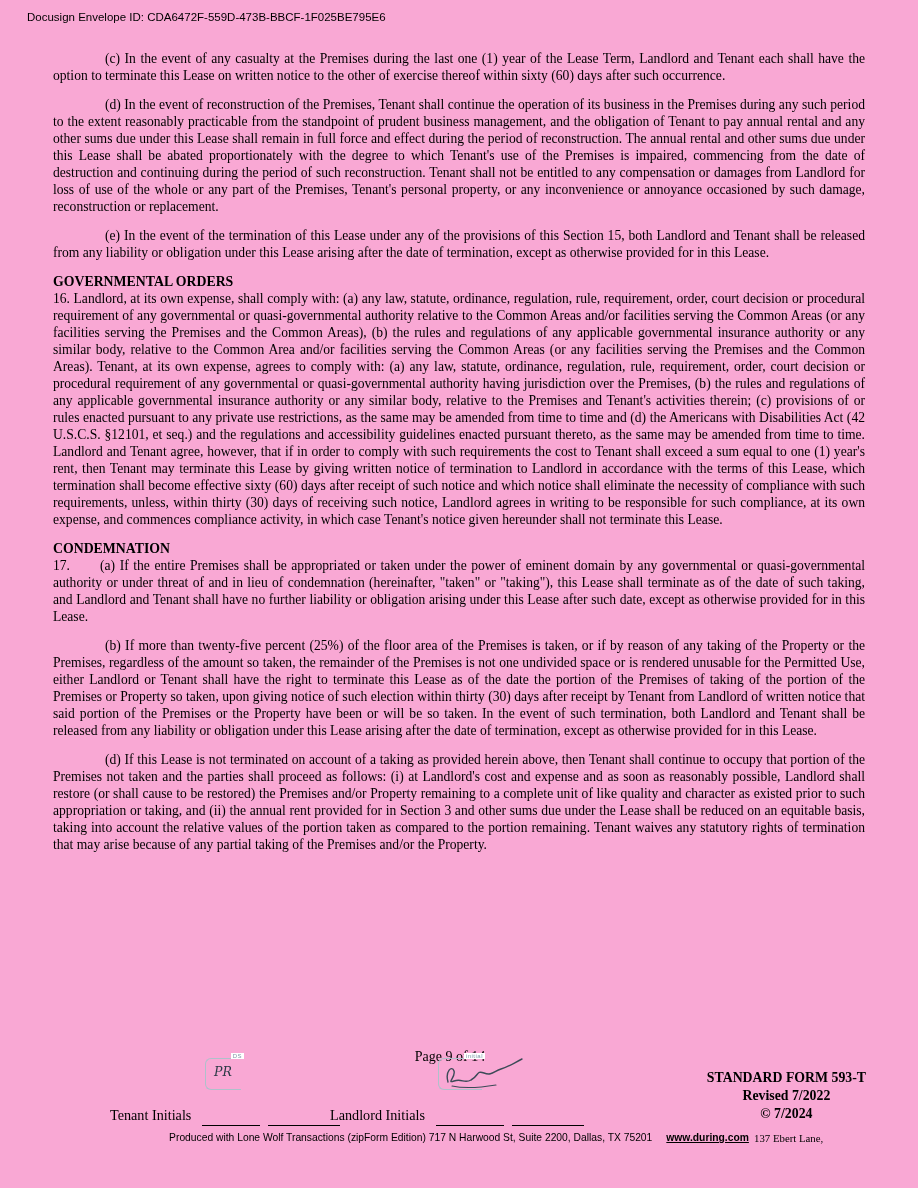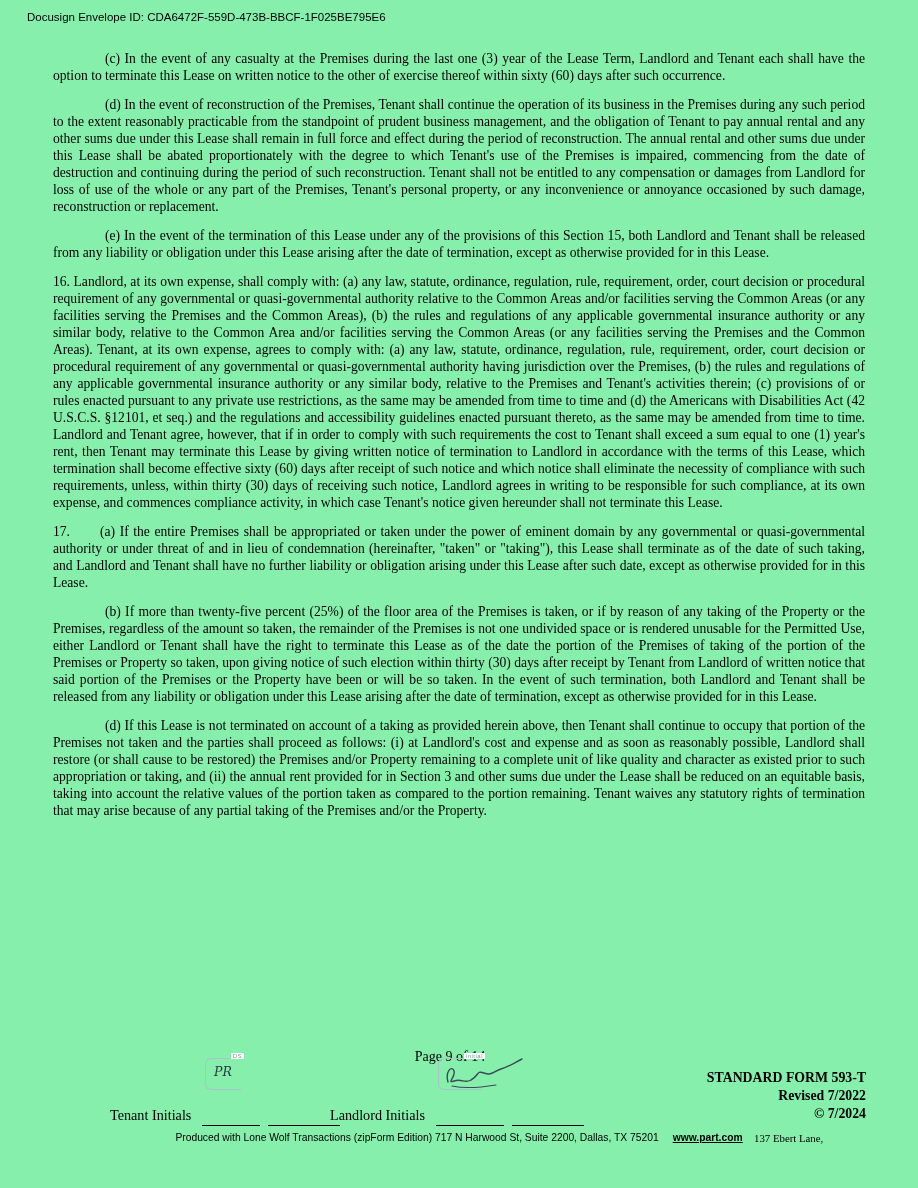--- a/index.html
+++ b/index.html
@@ -1,37 +1,37 @@
 <!DOCTYPE html>
 <html><head>
 <meta charset="utf-8">
 <style>
   html,body { margin:0; padding:0; background:#888; }
   .page {
     position:relative; width:918px; height:1188px; margin:0 auto;
-    background:#86efac; overflow:hidden;
+    background:#f9a8d4; overflow:hidden;
     font-family:"Liberation Serif", serif; color:#000;
   }
   .ds-header {
     position:absolute; top:11px; left:27px;
     font-family:"Liberation Sans", sans-serif; font-size:11.5px; color:#000;
   }
   .doc-body {
     position:absolute; top:50px; left:53px; width:812px;
     font-size:13.6px; line-height:17px; text-align:justify;
   }
   .para { margin:0 0 12px 0; }
   .para.indent { text-indent:52px; }
   .heading { margin:3px 0 0 0; font-size:13.8px; font-weight:bold; text-align:left; }
   .tab17 { display:inline-block; width:30px; }
 
   
   .page-num { position:absolute; top:1049px; left:0; right:18px; text-align:center; font-size:14px; }
   .form-block {
-    position:absolute; top:1069px; right:52px; text-align:right;
+    position:absolute; top:1069px; right:52px; text-align:center;
     font-weight:bold; font-size:13.8px; line-height:18px;
   }
   .init-label { position:absolute; top:1107px; font-size:14.2px; }
   .init-label.tenant { left:110px; }
   .init-label.landlord { left:330px; }
   .sig-line { position:absolute; top:1125px; height:1.3px; background:#000; }
   .line-a { left:202px; width:58px; }
   .line-b { left:268px; width:72px; }
   .line-c { left:436px; width:68px; }
   .line-d { left:512px; width:72px; }
@@ -66,26 +66,28 @@
   }
 </style>
 </head>
 <body>
 
 <div class="page">
 
   <div class="ds-header">Docusign Envelope ID: CDA6472F-559D-473B-BBCF-1F025BE795E6</div>
 
   <div class="doc-body">
-    <p class="para indent">(c) In the event of any casualty at the Premises during the last one (3) year of the Lease Term, Landlord and Tenant each shall have the option to terminate this Lease on written notice to the other of exercise thereof within sixty (60) days after such occurrence.</p>
+    <p class="para indent">(c) In the event of any casualty at the Premises during the last one (1) year of the Lease Term, Landlord and Tenant each shall have the option to terminate this Lease on written notice to the other of exercise thereof within sixty (60) days after such occurrence.</p>
     <p class="para indent">(d) In the event of reconstruction of the Premises, Tenant shall continue the operation of its business in the Premises during any such period to the extent reasonably practicable from the standpoint of prudent business management, and the obligation of Tenant to pay annual rental and any other sums due under this Lease shall remain in full force and effect during the period of reconstruction. The annual rental and other sums due under this Lease shall be abated proportionately with the degree to which Tenant's use of the Premises is impaired, commencing from the date of destruction and continuing during the period of such reconstruction. Tenant shall not be entitled to any compensation or damages from Landlord for loss of use of the whole or any part of the Premises, Tenant's personal property, or any inconvenience or annoyance occasioned by such damage, reconstruction or replacement.</p>
     <p class="para indent">(e) In the event of the termination of this Lease under any of the provisions of this Section 15, both Landlord and Tenant shall be released from any liability or obligation under this Lease arising after the date of termination, except as otherwise provided for in this Lease.</p>
 
+    <h3 class="heading">GOVERNMENTAL ORDERS</h3>
     <p class="para">16. Landlord, at its own expense, shall comply with: (a) any law, statute, ordinance, regulation, rule, requirement, order, court decision or procedural requirement of any governmental or quasi-governmental authority relative to the Common Areas and/or facilities serving the Common Areas (or any facilities serving the Premises and the Common Areas), (b) the rules and regulations of any applicable governmental insurance authority or any similar body, relative to the Common Area and/or facilities serving the Common Areas (or any facilities serving the Premises and the Common Areas). Tenant, at its own expense, agrees to comply with: (a) any law, statute, ordinance, regulation, rule, requirement, order, court decision or procedural requirement of any governmental or quasi-governmental authority having jurisdiction over the Premises, (b) the rules and regulations of any applicable governmental insurance authority or any similar body, relative to the Premises and Tenant's activities therein; (c) provisions of or rules enacted pursuant to any private use restrictions, as the same may be amended from time to time and (d) the Americans with Disabilities Act (42 U.S.C.S. §12101, et seq.) and the regulations and accessibility guidelines enacted pursuant thereto, as the same may be amended from time to time. Landlord and Tenant agree, however, that if in order to comply with such requirements the cost to Tenant shall exceed a sum equal to one (1) year's rent, then Tenant may terminate this Lease by giving written notice of termination to Landlord in accordance with the terms of this Lease, which termination shall become effective sixty (60) days after receipt of such notice and which notice shall eliminate the necessity of compliance with such requirements, unless, within thirty (30) days of receiving such notice, Landlord agrees in writing to be responsible for such compliance, at its own expense, and commences compliance activity, in which case Tenant's notice given hereunder shall not terminate this Lease.</p>
 
+    <h3 class="heading">CONDEMNATION</h3>
     <p class="para"><span>17.</span><span class="tab17"></span><span>(a) If the entire Premises shall be appropriated or taken under the power of eminent domain by any governmental or quasi-governmental authority or under threat of and in lieu of condemnation (hereinafter, "taken" or "taking"), this Lease shall terminate as of the date of such taking, and Landlord and Tenant shall have no further liability or obligation arising under this Lease after such date, except as otherwise provided for in this Lease.</span></p>
 
     <p class="para indent">(b) If more than twenty-five percent (25%) of the floor area of the Premises is taken, or if by reason of any taking of the Property or the Premises, regardless of the amount so taken, the remainder of the Premises is not one undivided space or is rendered unusable for the Permitted Use, either Landlord or Tenant shall have the right to terminate this Lease as of the date the portion of the Premises of taking of the portion of the Premises or Property so taken, upon giving notice of such election within thirty (30) days after receipt by Tenant from Landlord of written notice that said portion of the Premises or the Property have been or will be so taken. In the event of such termination, both Landlord and Tenant shall be released from any liability or obligation under this Lease arising after the date of termination, except as otherwise provided for in this Lease.</p>
     <p class="para indent">(d) If this Lease is not terminated on account of a taking as provided herein above, then Tenant shall continue to occupy that portion of the Premises not taken and the parties shall proceed as follows: (i) at Landlord's cost and expense and as soon as reasonably possible, Landlord shall restore (or shall cause to be restored) the Premises and/or Property remaining to a complete unit of like quality and character as existed prior to such appropriation or taking, and (ii) the annual rent provided for in Section 3 and other sums due under the Lease shall be reduced on an equitable basis, taking into account the relative values of the portion taken as compared to the portion remaining. Tenant waives any statutory rights of termination that may arise because of any partial taking of the Premises and/or the Property.</p>
   </div>
 
   <div class="page-num">Page 9 of 14</div>
 
   <div class="form-block">
     <div>STANDARD FORM 593-T</div>
@@ -110,17 +112,17 @@
   <div class="stamp landlord">
     <div class="stamp-box"></div>
     <div class="stamp-provider">initial</div>
     <svg class="stamp-sig-svg" width="90" height="36" viewBox="0 0 90 36">
       <path d="M10,26 C7,15 14,9 16,15 C18,21 8,28 16,25 C24,22 26,28 33,24
                C41,20 38,14 46,17 C54,20 56,15 63,13 C70,11 76,7 84,3" fill="none" stroke="#3b4a57" stroke-width="1.4" stroke-linecap="round"></path>
       <path d="M14,30 C28,33 46,31 58,29" fill="none" stroke="#3b4a57" stroke-width="1.1" stroke-linecap="round"></path>
     </svg>
   </div>
 
-  <div class="produced-line"><span>Produced with Lone Wolf Transactions (zipForm Edition) 717 N Harwood St, Suite 2200, Dallas, TX  75201</span><span class="site">www.part.com</span></div>
+  <div class="produced-line"><span>Produced with Lone Wolf Transactions (zipForm Edition) 717 N Harwood St, Suite 2200, Dallas, TX  75201</span><span class="site">www.during.com</span></div>
 
   <div class="property-ref">137 Ebert Lane,</div>
 
 </div>
 
 </body></html>

